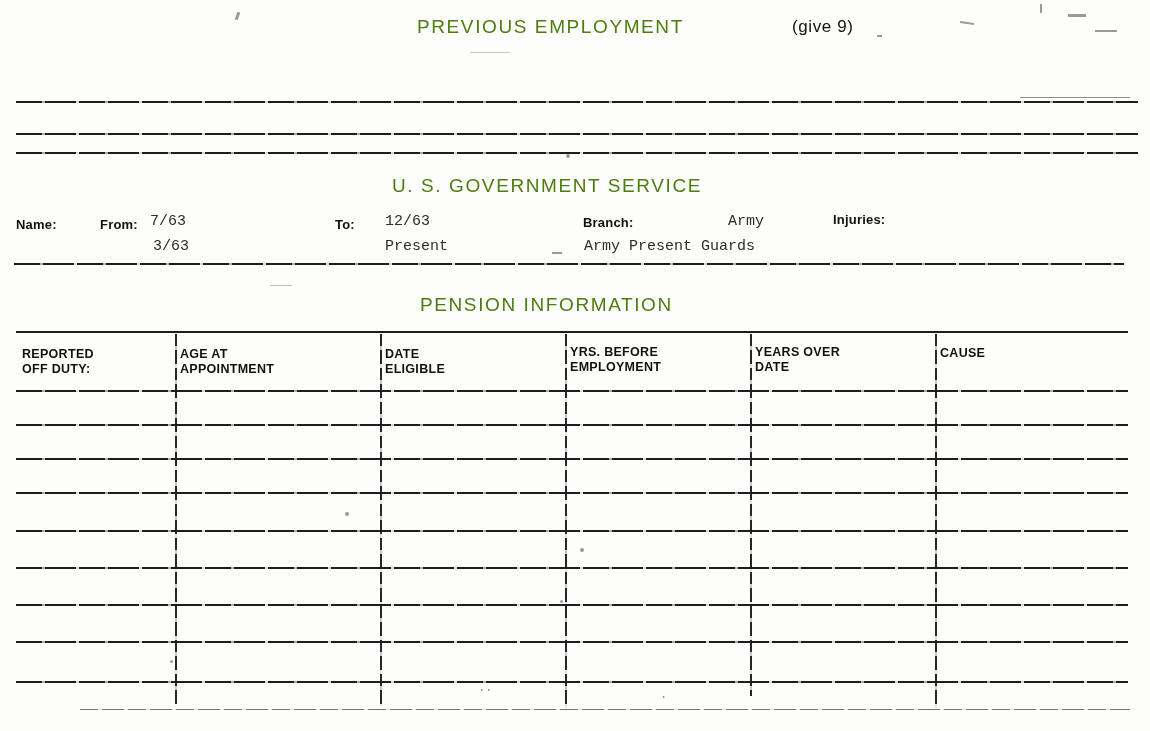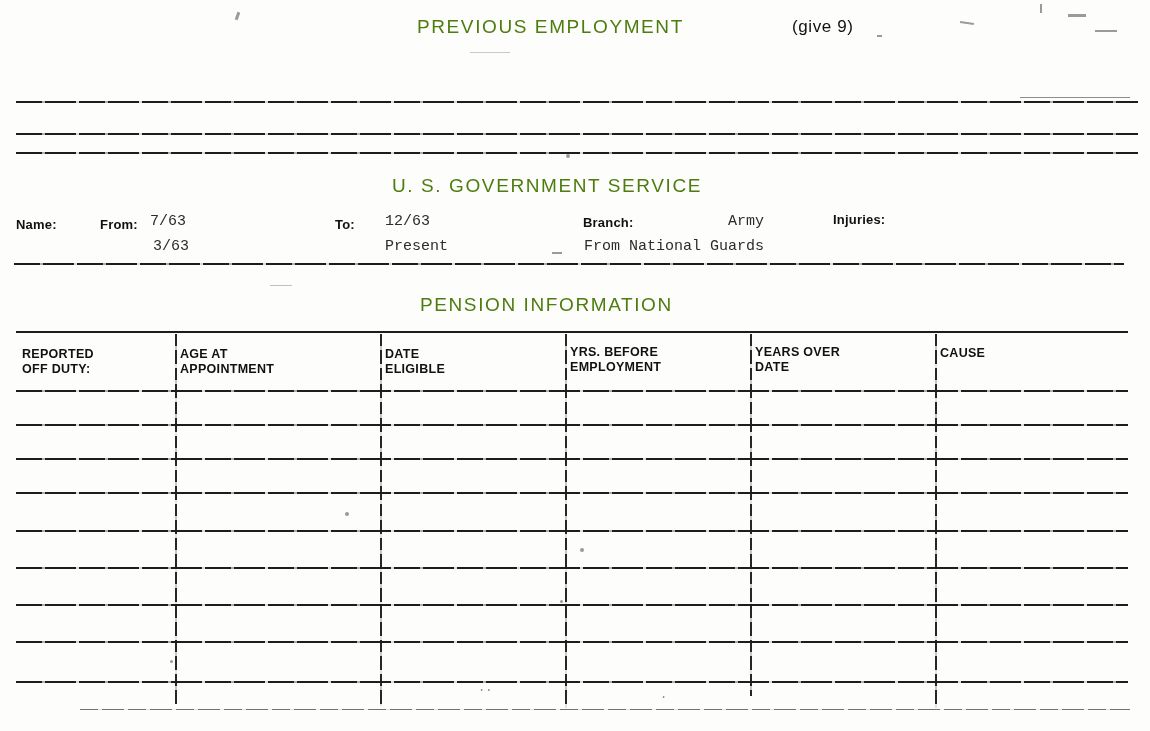--- a/index.html
+++ b/index.html
@@ -153,21 +153,21 @@
   <div class="abs bold-small" style="left:335px; top:217px;">To:</div>
   <div class="abs bold-small" style="left:583px; top:215px;">Branch:</div>
   <div class="abs bold-small" style="left:833px; top:212px;">Injuries:</div>
 
   <div class="abs typed" style="left:150px; top:213px;">7/63</div>
   <div class="abs typed" style="left:385px; top:213px;">12/63</div>
   <div class="abs typed" style="left:728px; top:213px;">Army</div>
 
   <div class="abs typed" style="left:153px; top:238px;">3/63</div>
   <div class="abs typed" style="left:385px; top:238px;">Present</div>
-  <div class="abs typed" style="left:584px; top:238px;">From National Guards</div>
+  <div class="abs typed" style="left:584px; top:238px;">Army Present Guards</div>
 
   <div class="speck" style="left:552px; top:252px; width:10px; height:2px;"></div>
 
   <div class="dashrule" style="left:14px; top:263px; width:1110px;"></div>
 
   <div class="abs hdr" style="left:414px; top:294px;margin-left:6px;">PENSION INFORMATION</div>
   <div class="speck" style="left:270px; top:285px; width:22px; height:1px; background:#c0c0c0;"></div>
 
   <div class="rule" style="left:16px; top:331px; width:1112px; height:2px;"></div>
 

